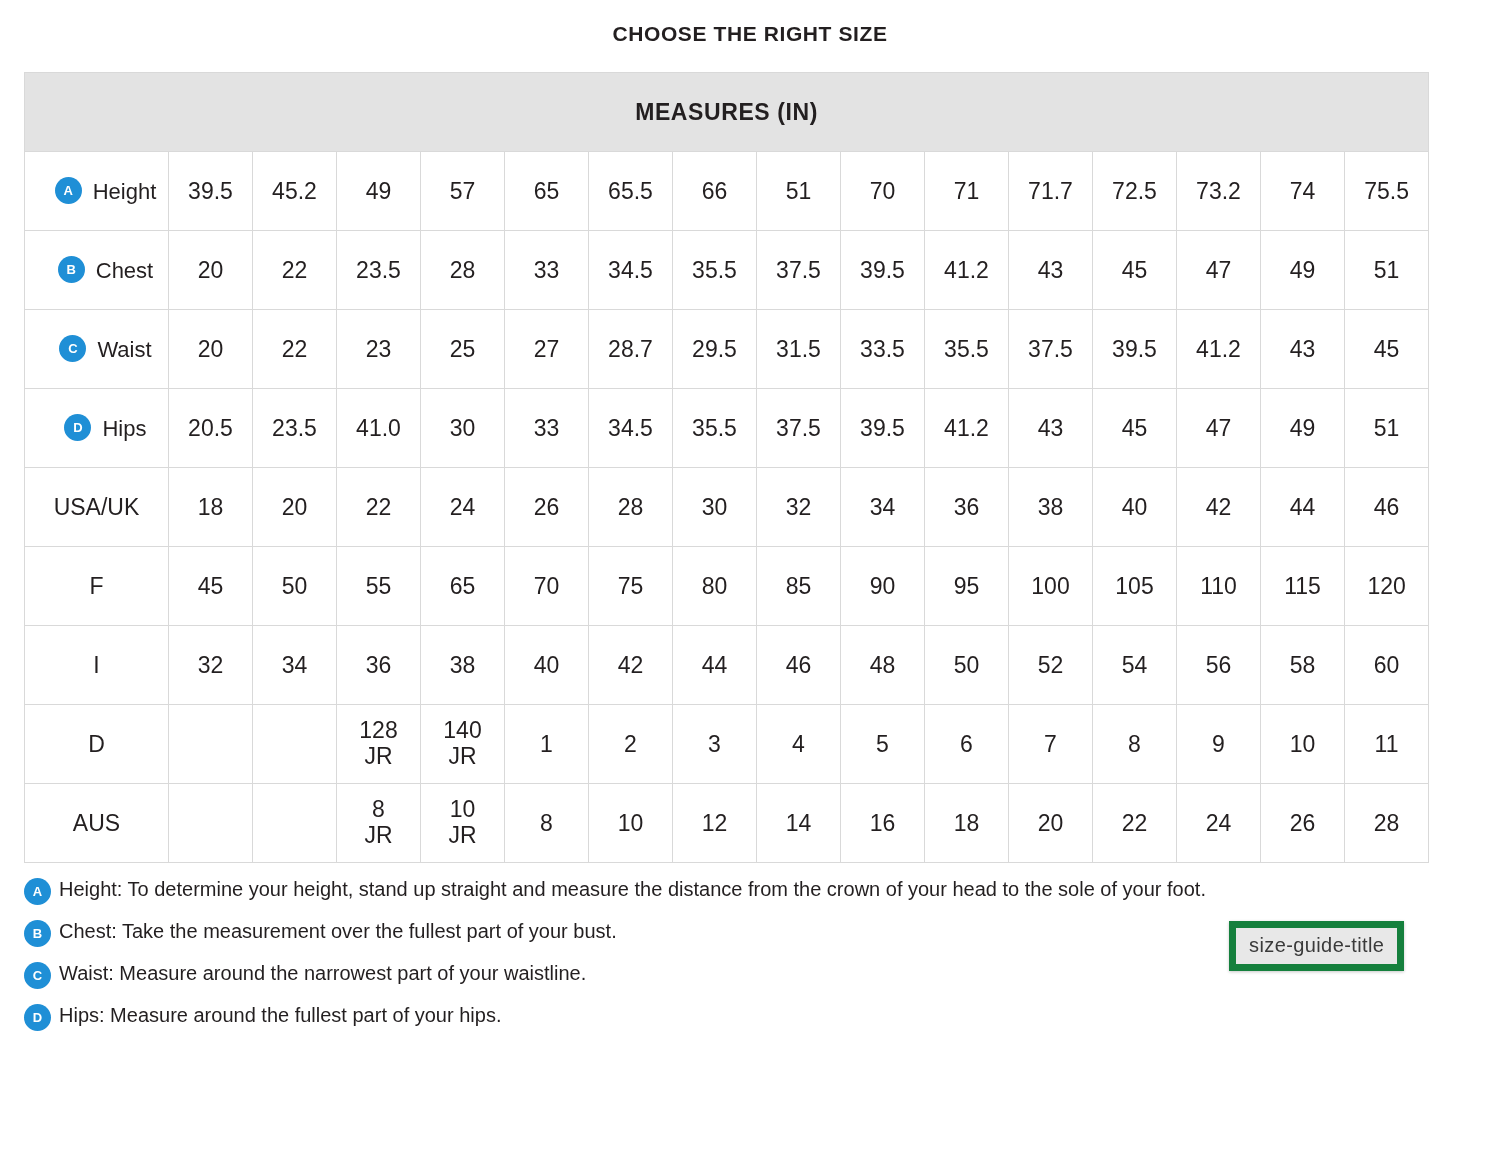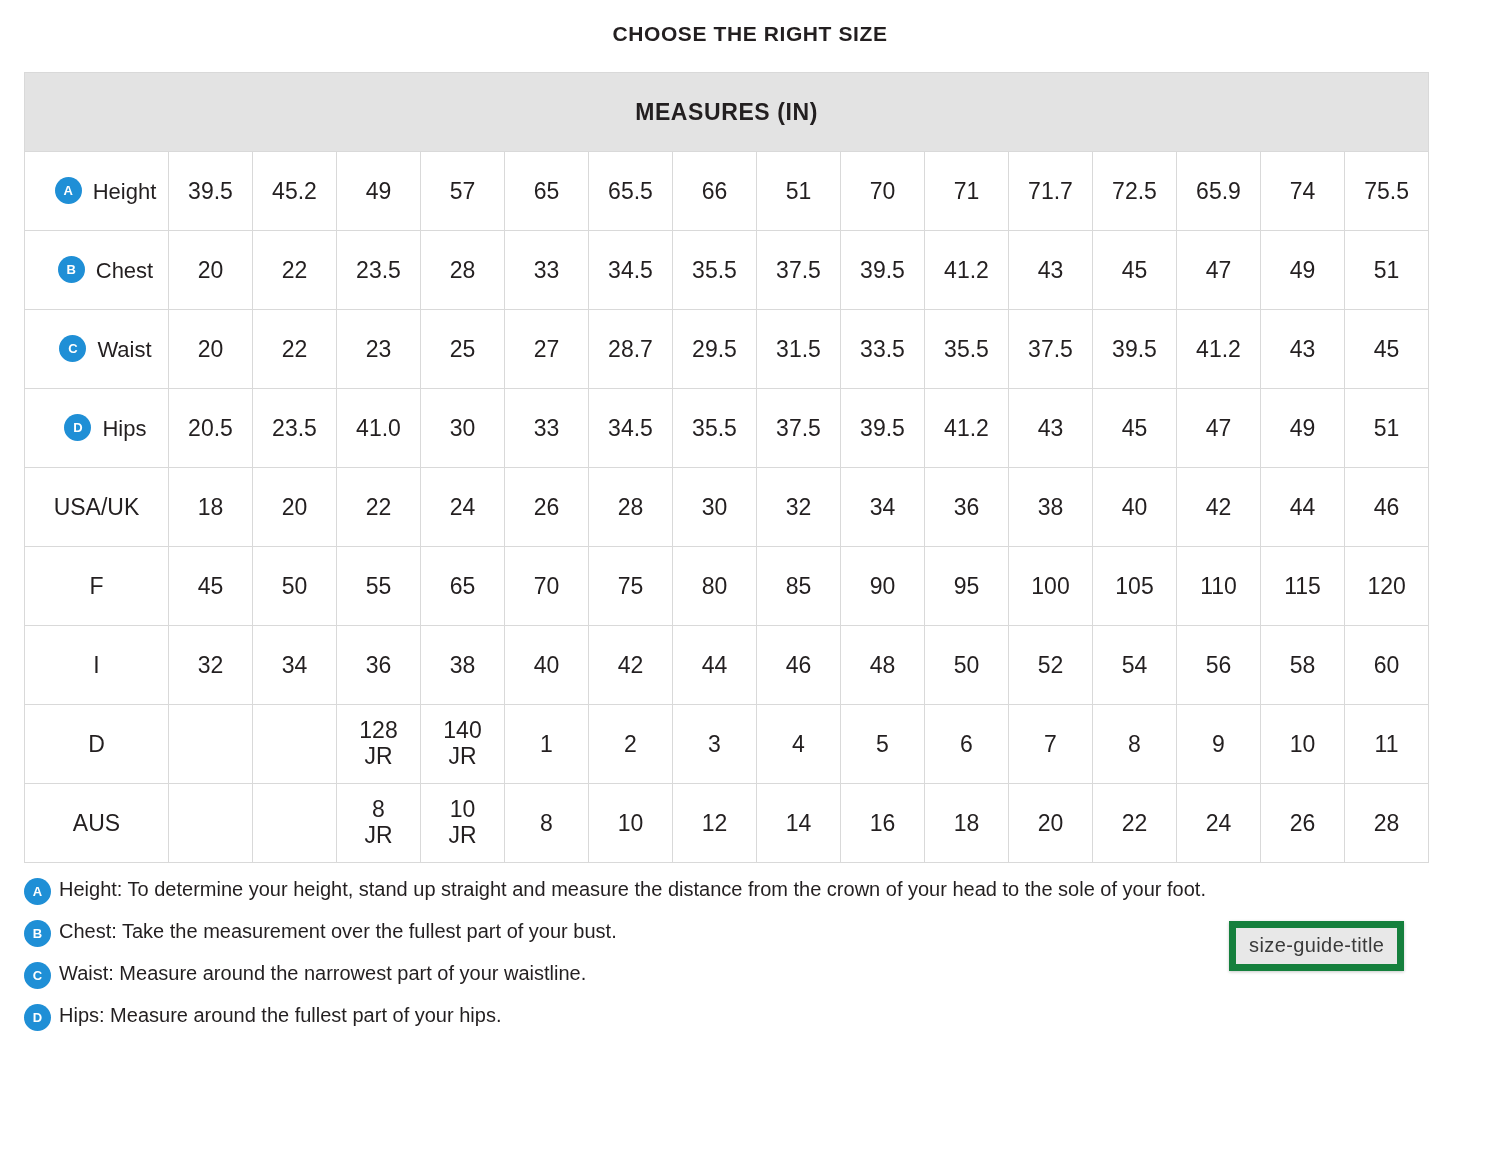--- a/index.html
+++ b/index.html
@@ -165,21 +165,21 @@
           <td>49</td>
           <td>57</td>
           <td>65</td>
           <td>65.5</td>
           <td>66</td>
           <td>51</td>
           <td>70</td>
           <td>71</td>
           <td>71.7</td>
           <td>72.5</td>
-          <td>65.9</td>
+          <td>73.2</td>
           <td>74</td>
           <td>75.5</td>
         </tr>
 
         <tr>
           <td class="row-label with-badge">
             <span class="badge">B</span><span class="label-text">Chest</span>
           </td>
           <td>20</td>
           <td>22</td>

